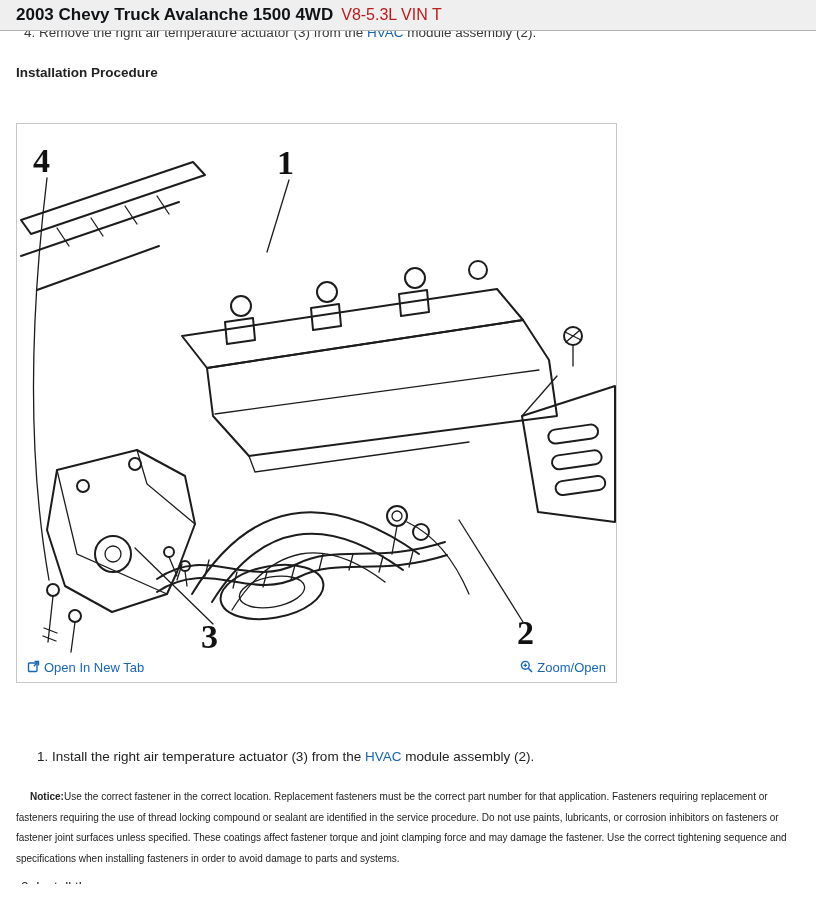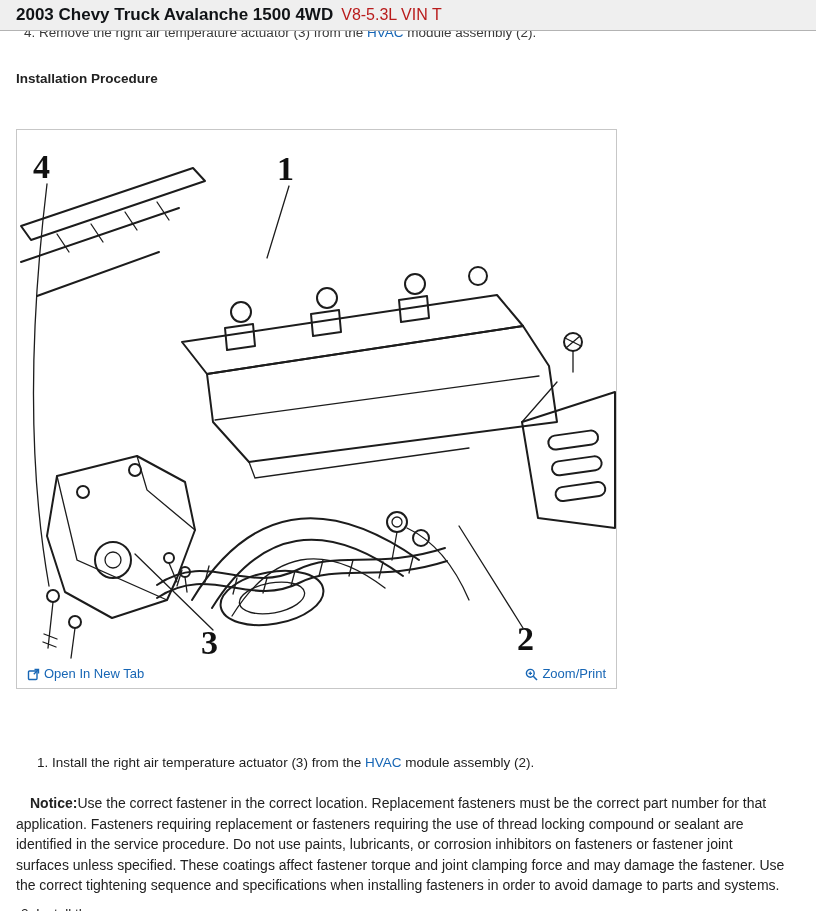--- a/index.html
+++ b/index.html
@@ -33,50 +33,50 @@
   .clipped-step .inner {
     display: block;
     font-size: 13.5px; line-height: 19px; color: #3a3a3a;
     transform: translateY(-8px);
     white-space: nowrap;
   }
   a.link { color: var(--link); text-decoration: none; cursor: pointer; }
 
   
   .section-heading {
-    margin: 28px 0 0 16px;
+    margin: 22px 0 0 16px;
     font-size: 13.5px; font-weight: bold; color: #222;
   }
 
   
   .figure-box {
     margin: 43px 0 0 16px;
     width: 601px; height: 560px;
     border: 1px solid #c7c7c7;
     background: #fff;
     display: flex; flex-direction: column;
   }
   .diagram-wrap { flex: 1 1 auto; overflow: hidden; }
   .figure-footer {
     flex: 0 0 24px;
     display: flex; align-items: center; justify-content: space-between;
     padding: 0 10px 6px 10px;
     font-size: 13px;
   }
-  .figure-footer a { display: inline-flex; align-items: flex-end; gap: 4px; }
+  .figure-footer a { display: inline-flex; align-items: flex-start; gap: 4px; }
   .figure-footer svg { display: block; }
 
   
   .step-1 {
     margin: 64px 30px 0 37px;
     font-size: 13.5px; line-height: 20px; color: #222;
   }
   .notice-para {
     margin: 20px 28px 0 16px;
-    font-size: 14px; line-height: 20.5px; color: #222;
+    font-size: 10px; line-height: 20.5px; color: #222;
     text-indent: 14px;
   }
   .notice-para .notice-label { font-weight: bold; }
   .partial-step {
     margin: 8px 0 0 21px;
     height: 7px; overflow: hidden;
     font-size: 13.5px; line-height: 20px; color: #222;
   }
 
   
@@ -189,21 +189,21 @@
         <path d="M7.5 1.5 H11.5 V5.5 M11.2 1.8 L6.8 6.2" fill="none" stroke="var(--link)" stroke-width="1.4"></path>
       </svg>
       <span>Open In New Tab</span>
     </a>
     <a class="link">
       <svg width="13" height="13" viewBox="0 0 13 13">
         <circle cx="5.3" cy="5.3" r="3.9" fill="none" stroke="var(--link)" stroke-width="1.4"></circle>
         <path d="M8.3 8.3 L12 12" stroke="var(--link)" stroke-width="1.6"></path>
         <path d="M5.3 3.6 V7 M3.6 5.3 H7" stroke="var(--link)" stroke-width="1.2"></path>
       </svg>
-      <span>Zoom/Print</span>
+      <span>Zoom/Open</span>
     </a>
   </div>
 </div>
 
 <p class="step-1">
   <span>1. Install the right air temperature actuator (3) from the </span><a class="link">HVAC</a><span> module assembly (2).</span>
 </p>
 
 <p class="notice-para">
   <span class="notice-label">Notice:</span><span>Use the correct fastener in the correct location. Replacement fasteners must be the correct part number for that application. Fasteners requiring replacement or fasteners requiring the use of thread locking compound or sealant are identified in the service procedure. Do not use paints, lubricants, or corrosion inhibitors on fasteners or fastener joint surfaces unless specified. These coatings affect fastener torque and joint clamping force and may damage the fastener. Use the correct tightening sequence and specifications when installing fasteners in order to avoid damage to parts and systems.</span>

